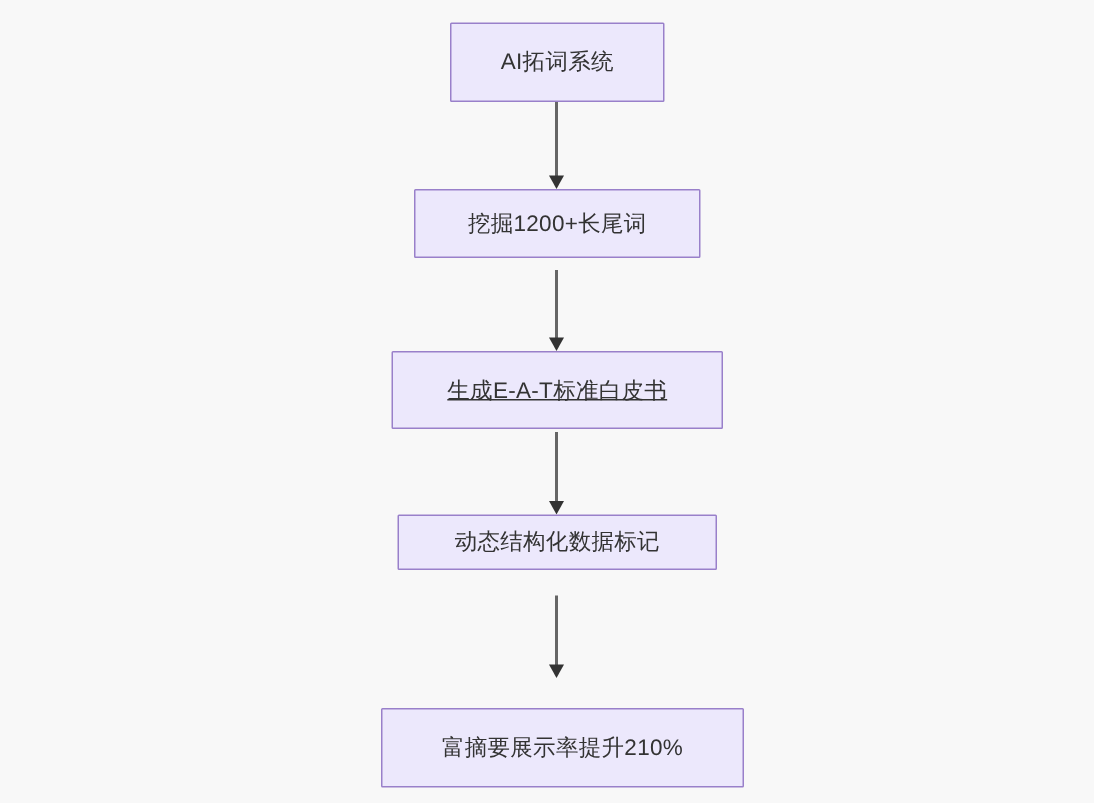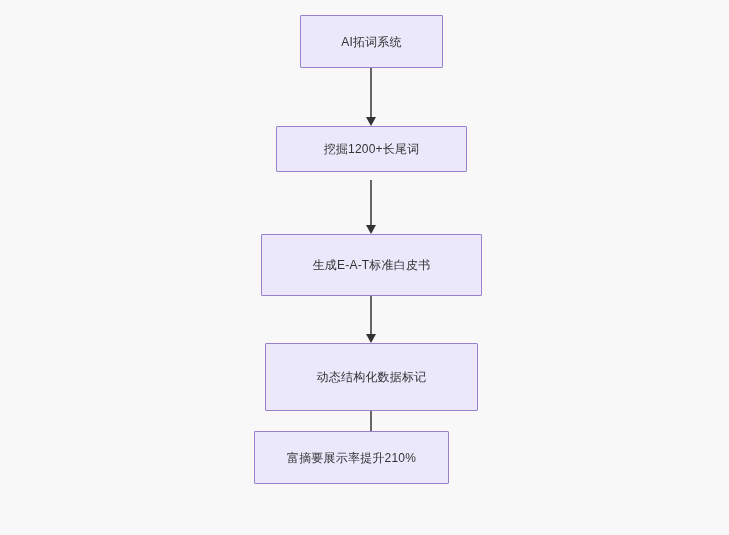--- a/index.html
+++ b/index.html
@@ -21,21 +21,21 @@
   .node {
     position: absolute;
     box-sizing: border-box;
     background: #ece8fc;
     border: 1.5px solid #9980ca;
     border-radius: 1px;
     display: flex;
     align-items: center;
     justify-content: center;
     color: #333333;
-    font-size: 12px;
+    font-size: 15px;
     line-height: 1;
     letter-spacing: 0.2px;
     white-space: nowrap;
   }
   .node-label {
     display: block;
     text-align: center;
   }
   .edge {
     position: absolute;
@@ -83,25 +83,25 @@
   </div>
 
   <div class="node" style="left: 300px; top: 15px; width: 143px; height: 53px; background: rgb(236, 232, 252); border-color: rgb(153, 128, 202); color: rgb(51, 51, 51);">
     <span class="node-label">AI拓词系统</span>
   </div>
 
   <div class="node" style="left: 276px; top: 126px; width: 191px; height: 46px; background: rgb(236, 232, 252); border-color: rgb(153, 128, 202); color: rgb(51, 51, 51);">
     <span class="node-label">挖掘1200+长尾词</span>
   </div>
 
-  <div class="node" style="left: 261px; top: 234px; width: 221px; height: 62px; background: rgb(236, 232, 252); border-color: rgb(153, 128, 202); color: rgb(51, 51, 51);">
+  <div class="node" style="left: 261px; top: 234px; width: 221px; height: 52px; background: rgb(236, 232, 252); border-color: rgb(153, 128, 202); color: rgb(51, 51, 51); text-decoration: underline;">
     <span class="node-label">生成E-A-T标准白皮书</span>
   </div>
 
-  <div class="node" style="left: 265px; top: 343px; width: 213px; height: 68px; background: rgb(236, 232, 252); border-color: rgb(153, 128, 202); color: rgb(51, 51, 51);">
+  <div class="node" style="left: 265px; top: 343px; width: 213px; height: 37px; background: rgb(236, 232, 252); border-color: rgb(153, 128, 202); color: rgb(51, 51, 51);">
     <span class="node-label">动态结构化数据标记</span>
   </div>
 
-  <div class="node" style="left: 254px; top: 431px; width: 195px; height: 53px; background: rgb(236, 232, 252); border-color: rgb(153, 128, 202); color: rgb(51, 51, 51);">
+  <div class="node" style="left: 254px; top: 472px; width: 242px; height: 53px; background: rgb(236, 232, 252); border-color: rgb(153, 128, 202); color: rgb(51, 51, 51);">
     <span class="node-label">富摘要展示率提升210%</span>
   </div>
 
 </div>
 
 </body></html>

